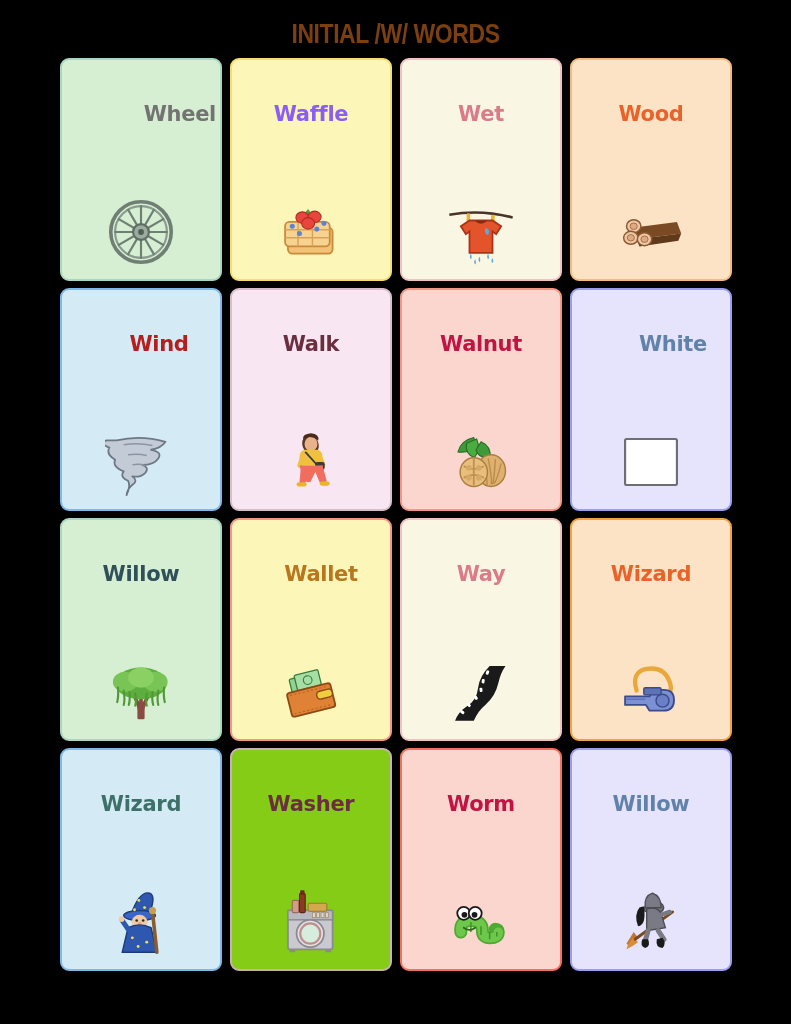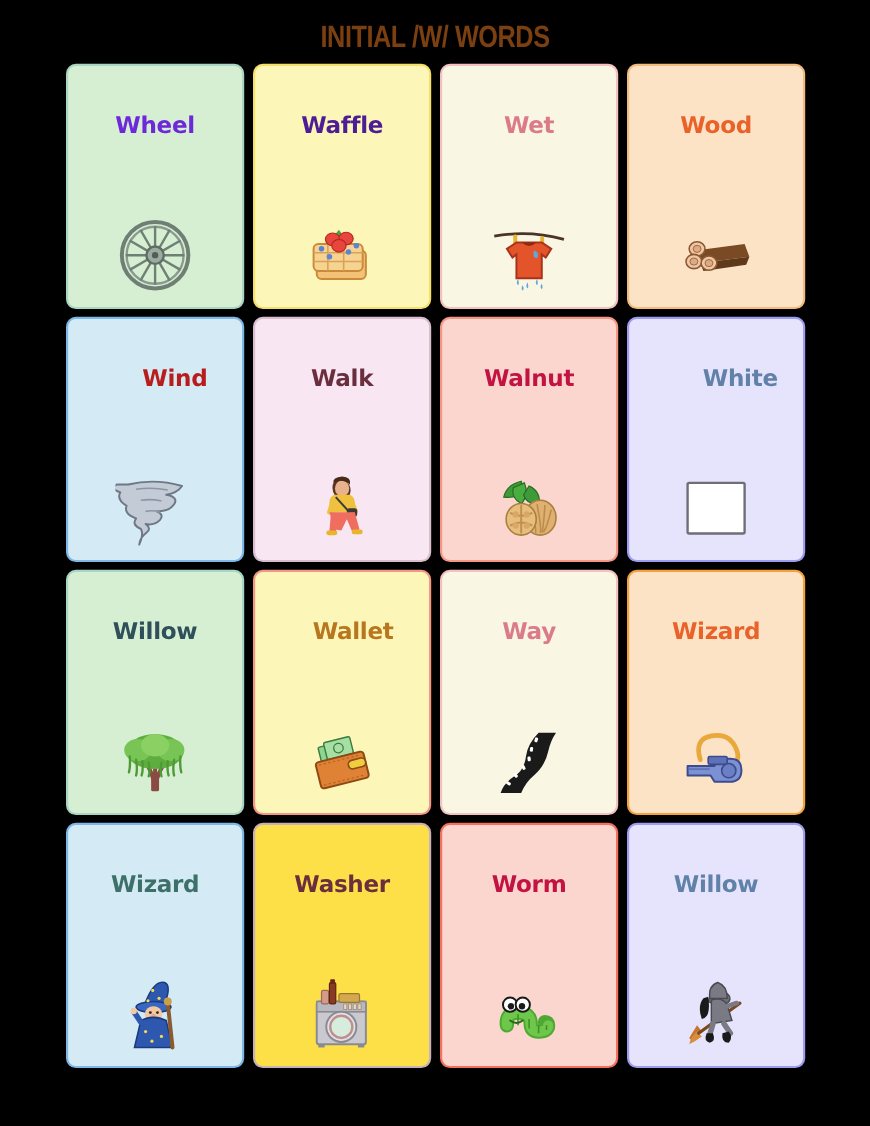--- a/index.html
+++ b/index.html
@@ -86,21 +86,21 @@
     display: block;
   }
 </style>
 </head>
 <body style="background: rgb(0, 0, 0);">
 
 <div class="page-title" style="color: rgb(123, 63, 16);">INITIAL /W/ WORDS</div>
 
 <div class="card-grid">
     <div class="card" style="background: rgb(214, 239, 210); border-color: rgb(168, 213, 196);">
-      <div class="card-label" style="color: #6d28d9;">Wheel</div>
+      <div class="card-label" style="color: #737373; text-align: right;">Wheel</div>
       <div class="card-icon-wrap">
         <svg class="card-icon" viewBox="0 0 100 100" xmlns="http://www.w3.org/2000/svg">
           <circle cx="50" cy="50" r="42" fill="none" stroke="#6F7F74" stroke-width="5"></circle>
           <circle cx="50" cy="50" r="36" fill="none" stroke="#8A9A8F" stroke-width="3"></circle>
           <line x1="59" y1="50" x2="87" y2="50" stroke="#6F7F74" stroke-width="3"></line>
           <line x1="57.79422863405995" y1="54.5" x2="82.04293994002424" y2="68.5" stroke="#6F7F74" stroke-width="3"></line>
           <line x1="54.5" y1="57.79422863405995" x2="68.5" y2="82.04293994002423" stroke="#6F7F74" stroke-width="3"></line>
           <line x1="50" y1="59" x2="50" y2="87" stroke="#6F7F74" stroke-width="3"></line>
           <line x1="45.5" y1="57.79422863405995" x2="31.500000000000007" y2="82.04293994002424" stroke="#6F7F74" stroke-width="3"></line>
           <line x1="42.20577136594005" y1="54.5" x2="17.957060059975767" y2="68.5" stroke="#6F7F74" stroke-width="3"></line>
@@ -109,21 +109,21 @@
           <line x1="45.5" y1="42.20577136594005" x2="31.499999999999982" y2="17.95706005997578" stroke="#6F7F74" stroke-width="3"></line>
           <line x1="50" y1="41" x2="49.99999999999999" y2="13" stroke="#6F7F74" stroke-width="3"></line>
           <line x1="54.5" y1="42.20577136594005" x2="68.5" y2="17.957060059975774" stroke="#6F7F74" stroke-width="3"></line>
           <line x1="57.79422863405995" y1="45.5" x2="82.04293994002421" y2="31.499999999999982" stroke="#6F7F74" stroke-width="3"></line>
           <circle cx="50" cy="50" r="11" fill="#9CAAA0" stroke="#5E6E64" stroke-width="3"></circle>
           <circle cx="50" cy="50" r="4" fill="#4F5F55"></circle>
         </svg>
       </div>
     </div>
     <div class="card" style="background: rgb(252, 247, 184); border-color: rgb(246, 222, 106);">
-      <div class="card-label" style="color: #4c1d95;">Waffle</div>
+      <div class="card-label" style="color: #8b5cf6;">Waffle</div>
       <div class="card-icon-wrap">
         <svg class="card-icon" viewBox="0 0 100 100" xmlns="http://www.w3.org/2000/svg">
           <rect x="18" y="44" width="62" height="36" rx="6" fill="#F3C276" stroke="#C98A3C" stroke-width="2.5"></rect>
           <rect x="14" y="36" width="62" height="34" rx="6" fill="#F7D391" stroke="#C98A3C" stroke-width="2.5"></rect>
           <path d="M14 47 h62 M14 58 h62 M32 36 v34 M52 36 v34" stroke="#D9A257" stroke-width="2"></path>
           <path d="M46 18 l5 7 -5 6 -6 -6z" fill="#4E9E45"></path>
           <ellipse cx="38" cy="30" rx="9" ry="8" fill="#E8453C" stroke="#B32B24" stroke-width="1.5"></ellipse>
           <ellipse cx="55" cy="29" rx="9" ry="8" fill="#E8453C" stroke="#B32B24" stroke-width="1.5"></ellipse>
           <ellipse cx="46" cy="38" rx="9" ry="8" fill="#E8453C" stroke="#B32B24" stroke-width="1.5"></ellipse>
           <circle cx="24" cy="42" r="3.5" fill="#5B83D6"></circle>
@@ -305,21 +305,21 @@
           <circle cx="38" cy="72" r="2" fill="#F5DC52"></circle>
           <circle cx="58" cy="78" r="2" fill="#F5DC52"></circle>
           <circle cx="46" cy="84" r="2" fill="#F5DC52"></circle>
           <path d="M32 60 l-8 -12" stroke="#2E58B0" stroke-width="7" stroke-linecap="round"></path>
           <circle cx="23" cy="46" r="4" fill="#F2C9A0"></circle>
           <path d="M66 36 l6 56" stroke="#8A5B2E" stroke-width="5" stroke-linecap="round"></path>
           <circle cx="66" cy="34" r="5" fill="#C8A04A"></circle>
         </svg>
       </div>
     </div>
-    <div class="card" style="background: #fde047; border-color: rgb(201, 176, 182);">
+    <div class="card" style="background: #84cc16; border-color: rgb(201, 176, 182);">
       <div class="card-label" style="color: rgb(107, 46, 62);">Washer</div>
       <div class="card-icon-wrap">
         <svg class="card-icon" viewBox="0 0 100 100" xmlns="http://www.w3.org/2000/svg">
           <rect x="18" y="34" width="62" height="54" rx="3" fill="#C9C9CF" stroke="#8A8A92" stroke-width="2.5"></rect>
           <rect x="18" y="34" width="62" height="13" fill="#B8B8C0" stroke="#8A8A92" stroke-width="2"></rect>
           <g fill="#E8D7C0" stroke="#9A8A76" stroke-width="1">
             <rect x="52" y="37" width="4" height="7"></rect>
             <rect x="58" y="37" width="4" height="7"></rect>
             <rect x="64" y="37" width="4" height="7"></rect>
             <rect x="70" y="37" width="4" height="7"></rect>

